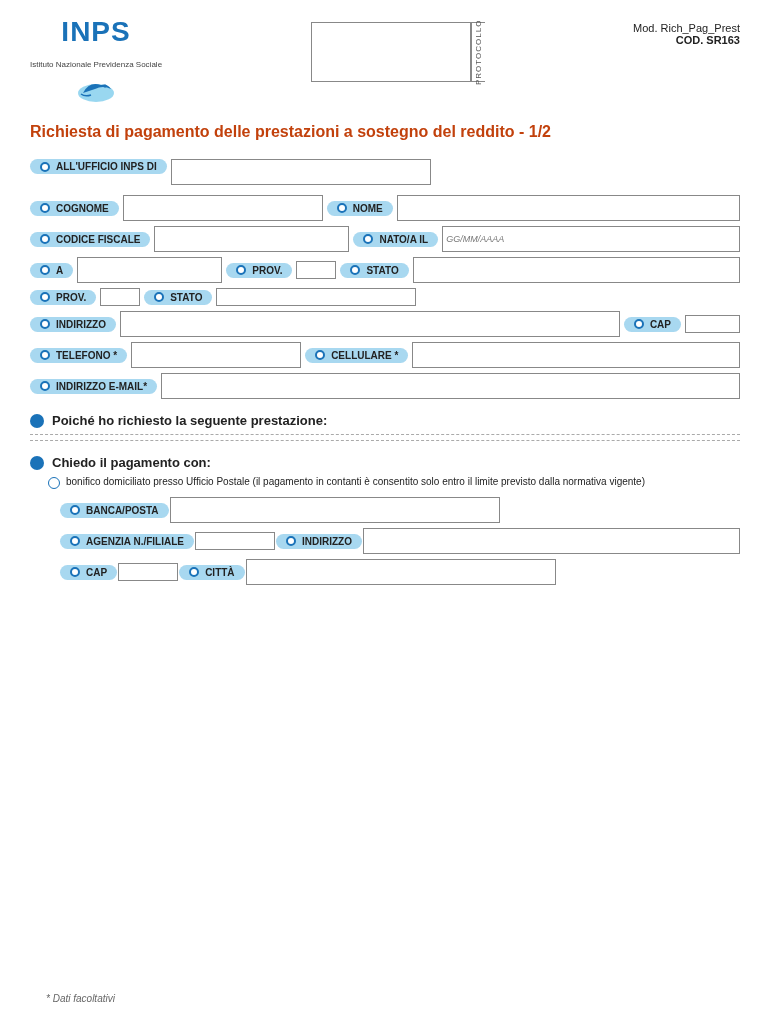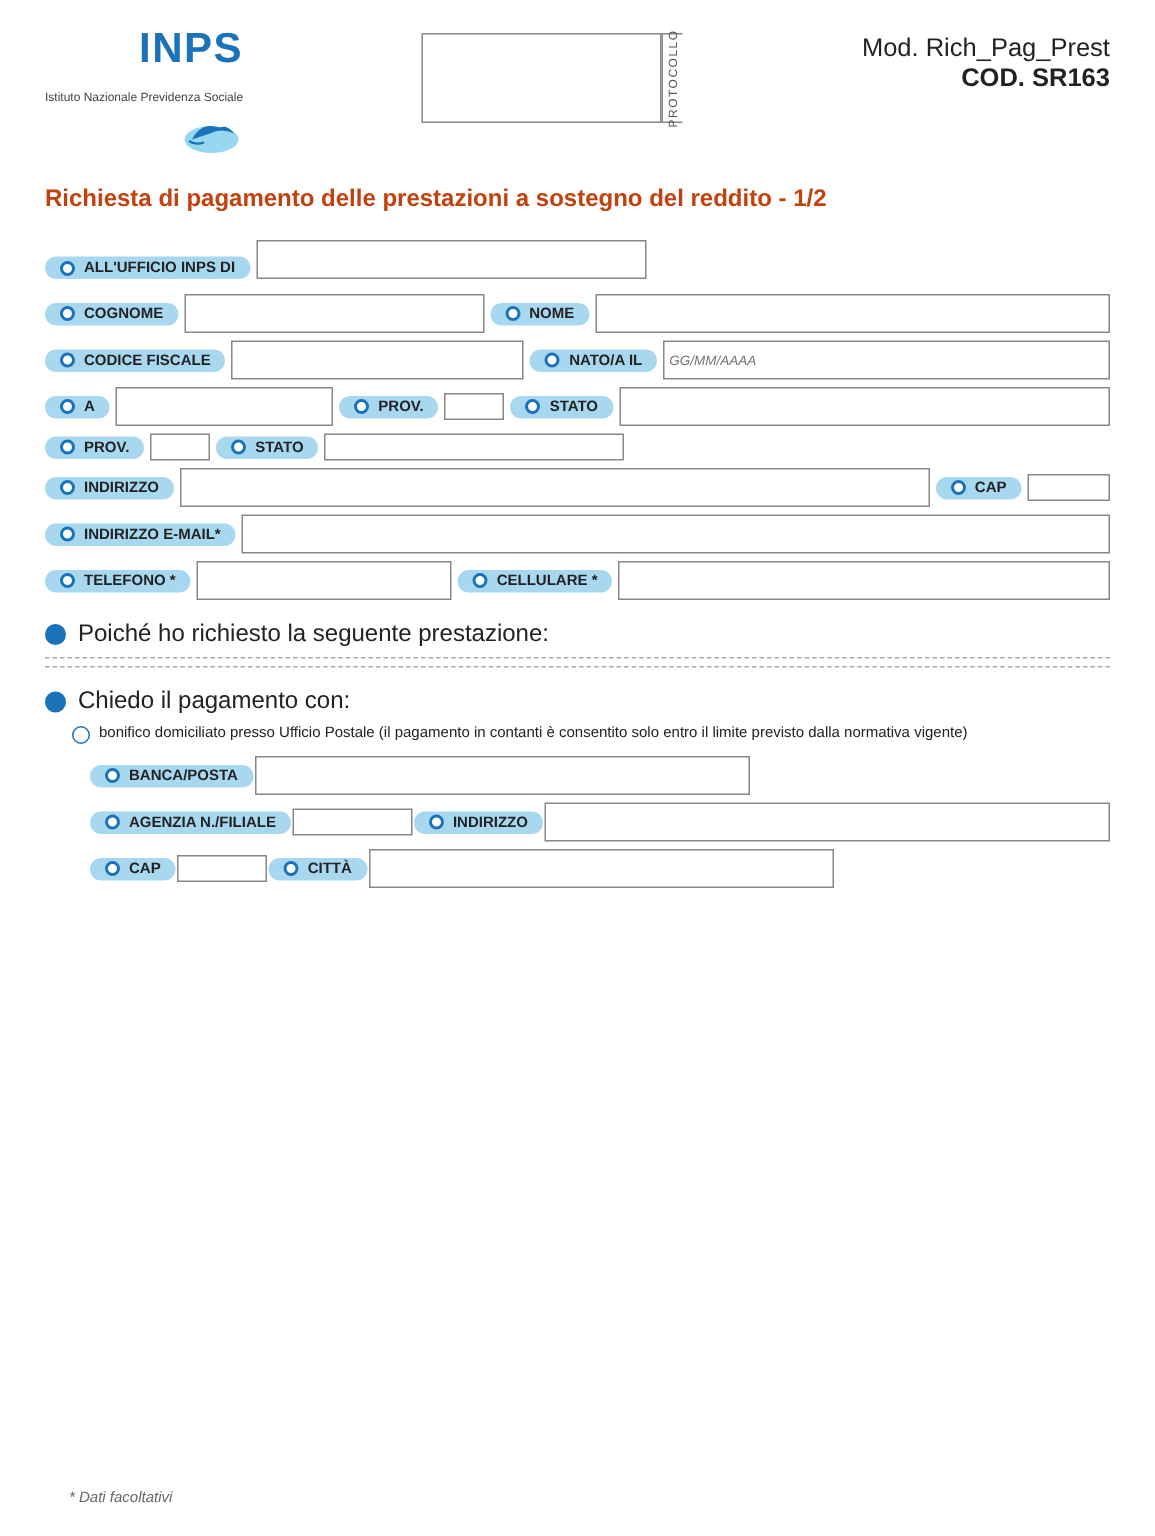--- a/index.html
+++ b/index.html
@@ -21,21 +21,21 @@
     
     .header {
       display: flex;
       align-items: flex-start;
       justify-content: space-between;
       margin-bottom: 10px;
     }
     .logo-area {
       display: flex;
       flex-direction: column;
-      align-items: flex-end;
+      align-items: center;
     }
     .inps-logo {
       display: flex;
       align-items: center;
       margin-bottom: 2px;
     }
     .inps-text {
       font-size: 28px;
       font-weight: bold;
       color: #1a72b8;
@@ -77,21 +77,21 @@
       padding: 4px 2px;
       height: 60px;
       display: flex;
       align-items: center;
       justify-content: center;
       letter-spacing: 1px;
       margin-top: 4px;
     }
     .mod-info {
       text-align: right;
-      font-size: 17px;
+      font-size: 11px;
       color: #222;
       padding-top: 4px;
     }
     .mod-info .cod {
       font-weight: bold;
     }
     
     .page-title {
       color: #c2410c;
       font-size: 16px;
@@ -144,22 +144,22 @@
       background: #fff;
       font-size: 10px;
       padding: 0 3px;
     }
     
     .section-bullet {
       display: flex;
       align-items: center;
       gap: 8px;
       margin: 14px 0 6px 0;
-      font-size: 16px;
-      font-weight: normal;
+      font-size: 13px;
+      font-weight: bold;
       color: #222;
     }
     .bullet-circle {
       width: 14px;
       height: 14px;
       border-radius: 50%;
       background: #1a72b8;
       display: inline-block;
       flex-shrink: 0;
     }
@@ -201,21 +201,21 @@
     .footer-note {
       position: absolute;
       bottom: 20px;
       left: 46px;
       font-size: 10px;
       color: #666;
       font-style: italic;
     }
     .all-ufficio-row {
       display: flex;
-      align-items: flex-end;
+      align-items: flex-start;
       margin-bottom: 10px;
       gap: 4px;
     }
   </style>
 </head>
 <body>
 
 <div class="page">
 
   <div class="header">
@@ -322,34 +322,34 @@
     <span class="field-label">
       <span class="dot"></span>
       <span>CAP</span>
     </span>
     <input class="field-input-fixed" style="width: 55px;" type="text">
   </div>
 
   <div class="form-row">
     <span class="field-label">
       <span class="dot"></span>
+      <span>TELEFONO *</span>
+    </span>
+    <input class="field-input" style="width: 170px; flex: 0 0 auto;" type="text">
+    <span class="field-label">
+      <span class="dot"></span>
+      <span>CELLULARE *</span>
+    </span>
+    <input class="field-input" style="flex: 1 1 0%;" type="text">
+  </div>
+
+  <div class="form-row">
+    <span class="field-label">
+      <span class="dot"></span>
       <span>INDIRIZZO E-MAIL*</span>
-    </span>
-    <input class="field-input" style="flex: 1 1 0%;" type="text">
-  </div>
-
-  <div class="form-row">
-    <span class="field-label">
-      <span class="dot"></span>
-      <span>TELEFONO *</span>
-    </span>
-    <input class="field-input" style="width: 170px; flex: 0 0 auto;" type="text">
-    <span class="field-label">
-      <span class="dot"></span>
-      <span>CELLULARE *</span>
     </span>
     <input class="field-input" style="flex: 1 1 0%;" type="text">
   </div>
 
   <div class="section-bullet">
     <span class="bullet-circle"></span>
     <span>Poiché ho richiesto la seguente prestazione:</span>
   </div>
   <div class="dashed-line"></div>
   <div class="dashed-line"></div>

